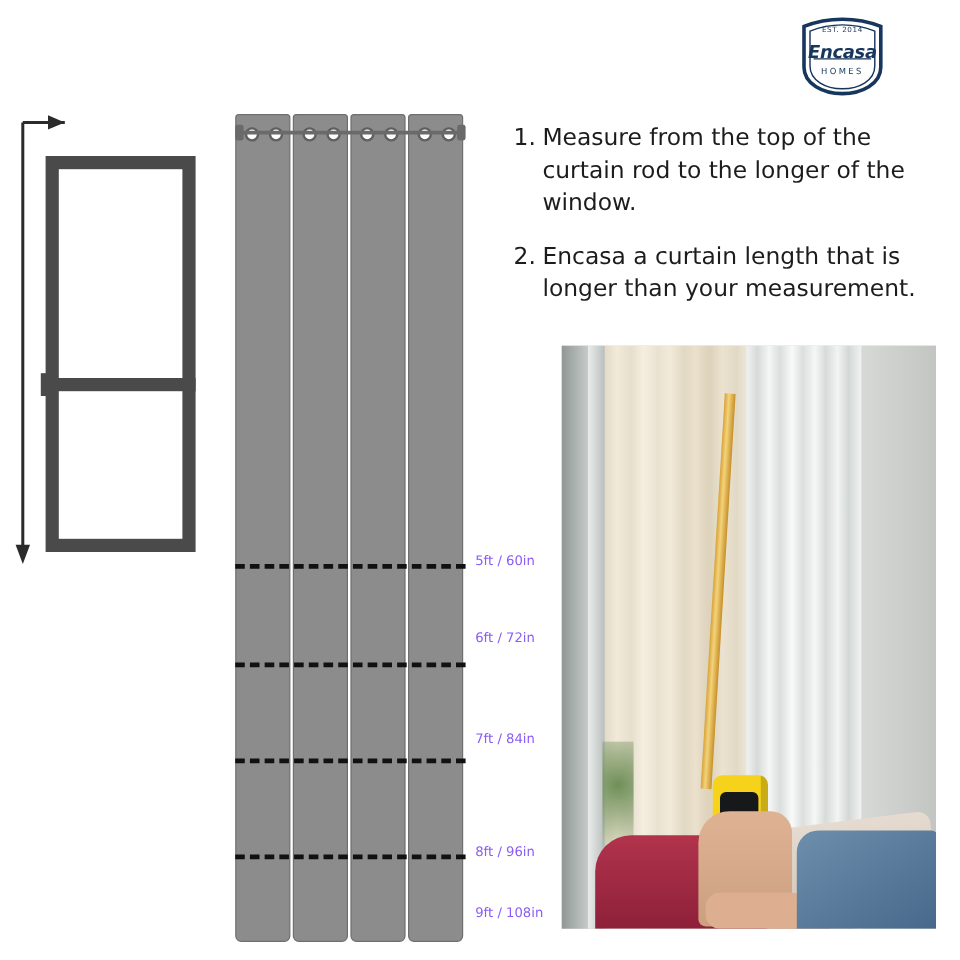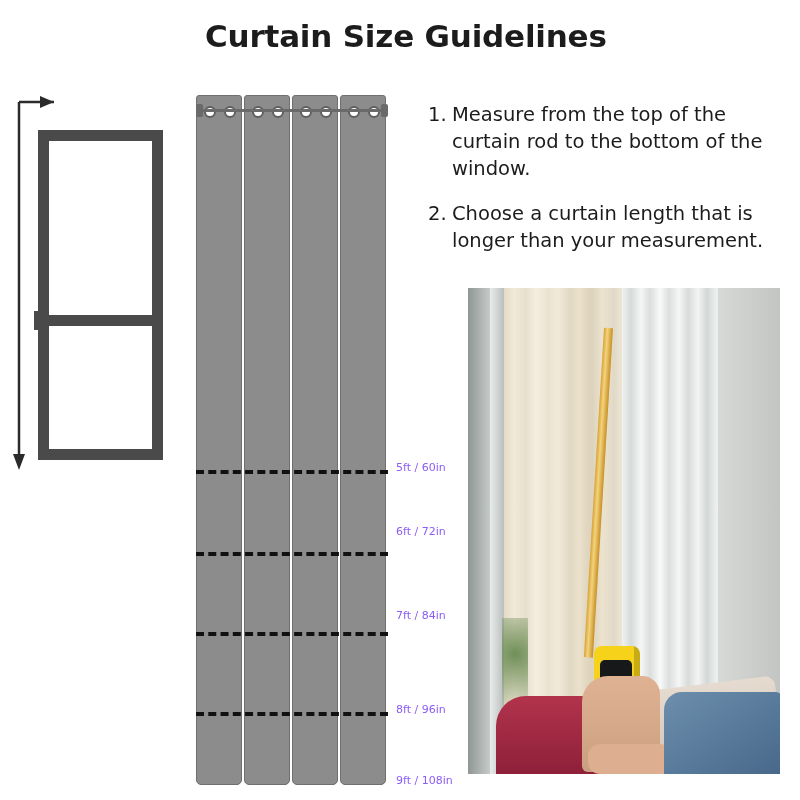--- a/index.html
+++ b/index.html
@@ -309,22 +309,31 @@
     left: 34px; top: 330px;
     width: 26px; height: 120px;
     background: radial-gradient(circle at 50% 30%, #6f8f58, rgba(111,143,88,0) 70%);
   }
 </style>
 </head>
 <body>
 
 <div id="page">
 
-  <div id="title">Curtain Size Guidelines</div>
-
+
+  <div id="logo">
+    <svg id="logo-badge" viewBox="0 0 76 68">
+      <path d="M6 10 C 26 2, 50 2, 70 10 L 70 44 C 70 58, 54 66, 38 66 C 22 66, 6 58, 6 44 Z" fill="none" stroke="#17365d" stroke-width="3"></path>
+      <path d="M11 14 C 28 7, 48 7, 65 14 L 65 43 C 65 55, 52 62, 38 62 C 24 62, 11 55, 11 43 Z" fill="none" stroke="#17365d" stroke-width="1.2"></path>
+      <line x1="14" y1="37" x2="62" y2="37" stroke="#17365d" stroke-width="1"></line>
+    </svg>
+    <div class="logo-text" id="logo-est">EST. 2014</div>
+    <div class="logo-text" id="logo-name">Encasa</div>
+    <div class="logo-text" id="logo-sub">HOMES</div>
+  </div>
 
   <svg id="arrow-wrap" viewBox="0 0 50 380">
     <line x1="9" y1="10" x2="9" y2="368" stroke="#2b2b2b" stroke-width="2.5"></line>
     <polygon points="9,378 3,362 15,362" fill="#2b2b2b"></polygon>
     <line x1="9" y1="10" x2="44" y2="10" stroke="#2b2b2b" stroke-width="2.5"></line>
     <polygon points="48,10 34,4 34,16" fill="#2b2b2b" transform="translate(-4,0)"></polygon>
   </svg>
 
   <div id="window"></div>
   <div id="window-mullion"></div>
@@ -357,31 +366,31 @@
 
     <div class="dash-line" style="top:457px"></div>
     <div class="dash-label" style="top:439px">6ft / 72in</div>
 
     <div class="dash-line" style="top:537px"></div>
     <div class="dash-label" style="top:523px">7ft / 84in</div>
 
     <div class="dash-line" style="top:617px"></div>
     <div class="dash-label" style="top:617px">8ft / 96in</div>
 
-    <div class="dash-label" style="top:688px">9ft / 108in</div>
+    <div class="dash-label" style="top:668px">9ft / 108in</div>
   </div>
 
   <div id="instructions">
     <div class="instr">
       <span class="instr-num">1.</span>
-      <span class="instr-text">Measure from the top of the curtain rod to the bottom of the window.</span>
+      <span class="instr-text">Measure from the top of the curtain rod to the longer of the window.</span>
     </div>
     <div class="instr">
       <span class="instr-num">2.</span>
-      <span class="instr-text">Choose a curtain length that is longer than your measurement.</span>
+      <span class="instr-text">Encasa a curtain length that is longer than your measurement.</span>
     </div>
   </div>
 
   <div id="photo">
     <div id="ph-wallL"></div>
     <div id="ph-frame"></div>
     <div id="ph-curtain-cream"></div>
     <div id="ph-sheer"></div>
     <div id="ph-wallR"></div>
     <div id="ph-plant"></div>

